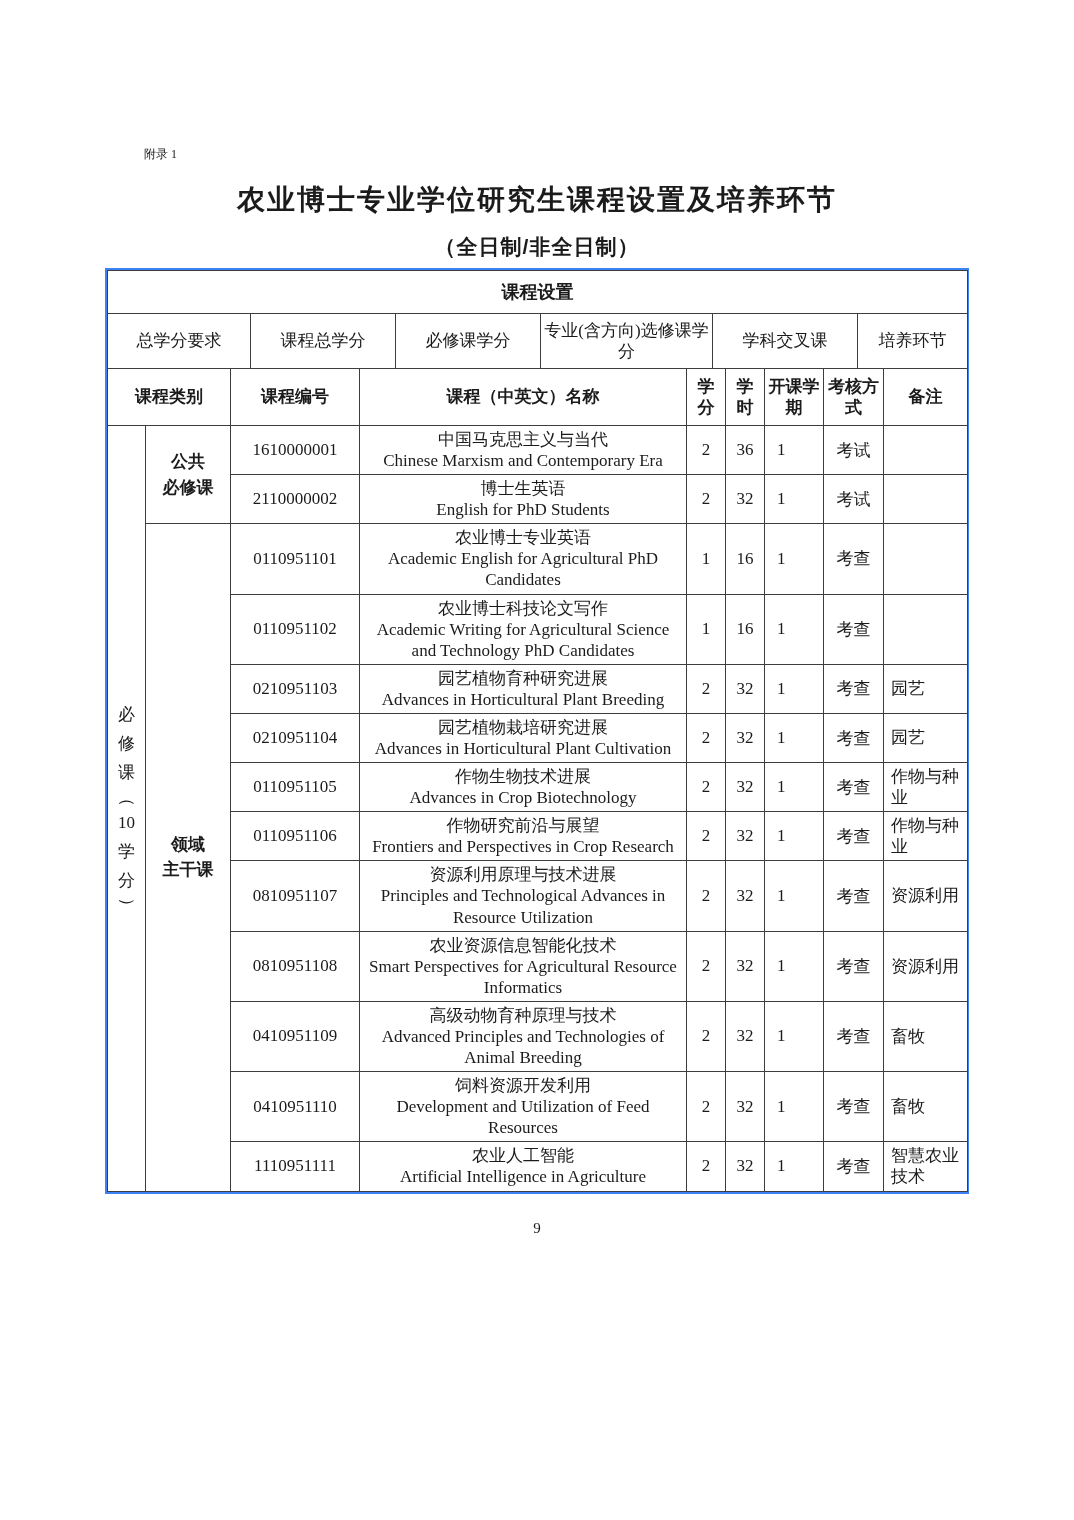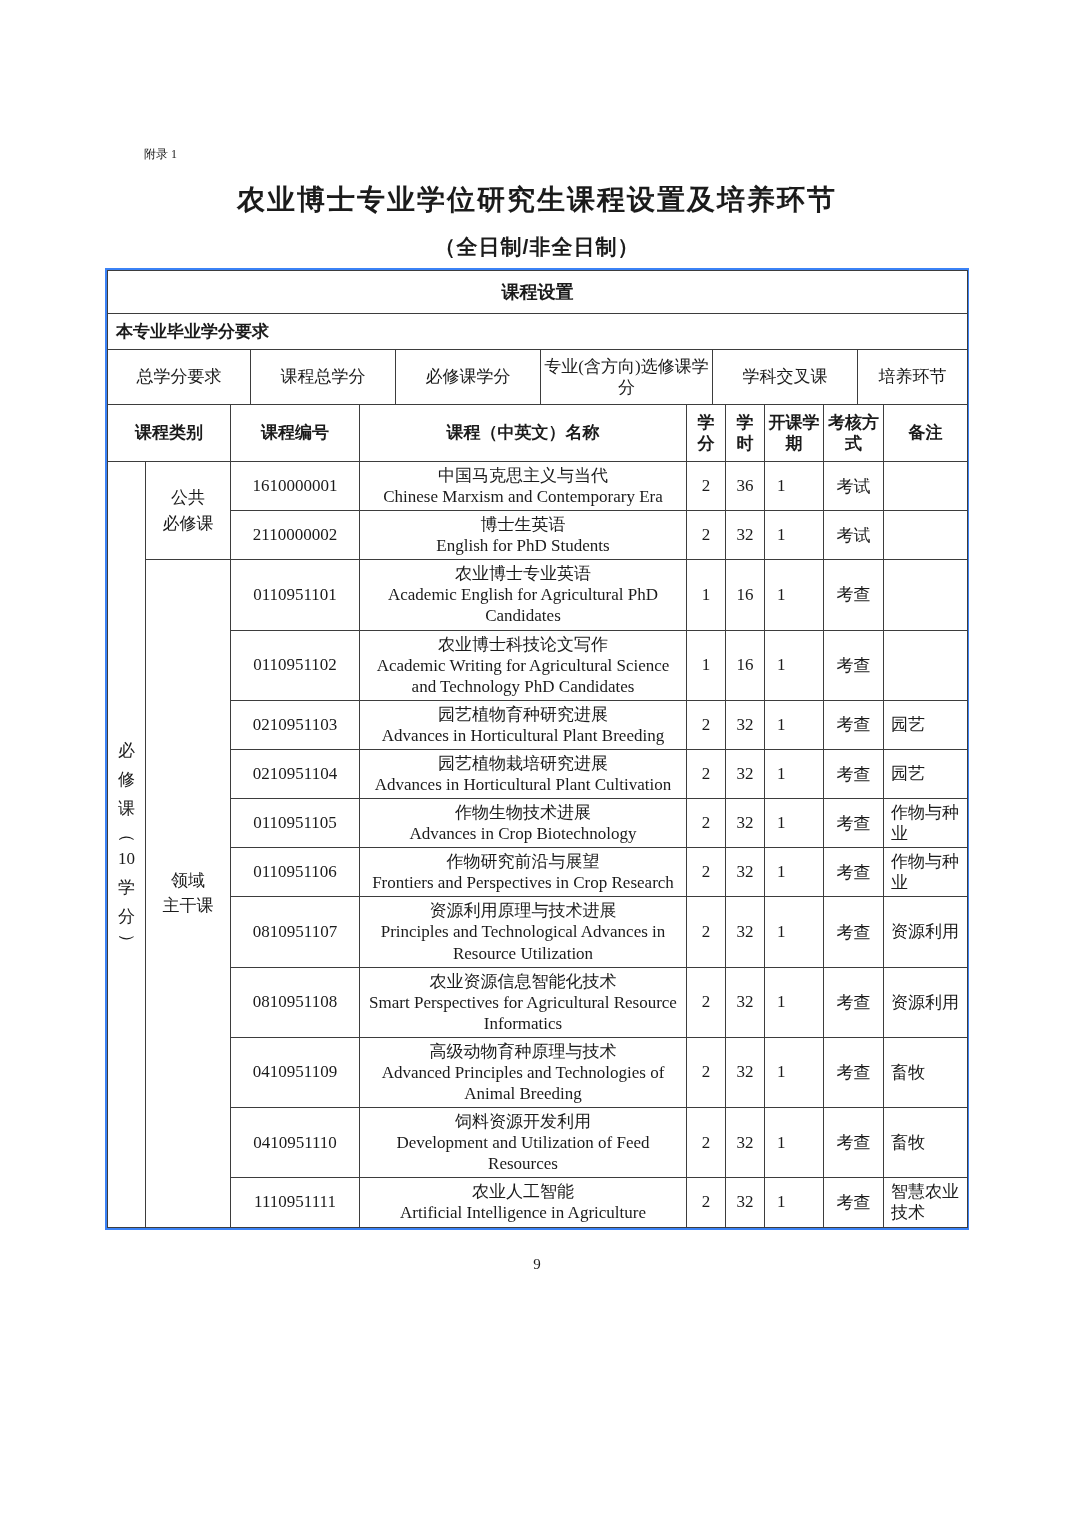--- a/index.html
+++ b/index.html
@@ -31,21 +31,21 @@
 
   
   .hd { height:52px; text-align:center; font-weight:700; line-height:1.25; }
   .c-code { text-align:center; }
   .c-name { text-align:center; line-height:1.24; padding:3px 4px; }
   .c-name .en { line-height:1.24; }
   .c-num { text-align:center; }
   .c-sem { text-align:left; padding-left:12px; }
   .c-assess { text-align:center; }
   .c-note { text-align:left; padding-left:7px; line-height:1.24; }
-  .g-cell { text-align:center; line-height:1.5; }
+  .g-cell { text-align:center; line-height:1.5;font-weight:bold; }
 
   .v-cell { text-align:center; }
   .vertical-label { display:flex; flex-direction:column; align-items:center; justify-content:center; gap:9px; }
   .vertical-label div { line-height:20px; }
   .vertical-label div:nth-child(4),
   .vertical-label div:nth-child(8) { transform:rotate(90deg); line-height:12px; height:12px; }
 
   .page-number { text-align:center; font-size:15px; margin-top:26px; }
 </style>
 </head>
@@ -64,23 +64,20 @@
         <col style="width:143px">
           <col style="width:145px">
           <col style="width:145px">
         <col style="width:172px">
           <col style="width:145px">
           <col style="width:110px">
       </colgroup>
       <tbody>
           <tr>
         <td class="t-section" colspan="6">课程设置</td>
-      </tr>
-      <tr>
-        <td class="t-req" colspan="6">本专业毕业学分要求</td>
       </tr>
       <tr>
         <td class="t-chead">总学分要求</td>
         <td class="t-chead">课程总学分</td>
         <td class="t-chead">必修课学分</td>
         <td class="t-chead">专业(含方向)选修课学分</td>
         <td class="t-chead">学科交叉课</td>
         <td class="t-chead">培养环节</td>
       </tr>
     </tbody>

